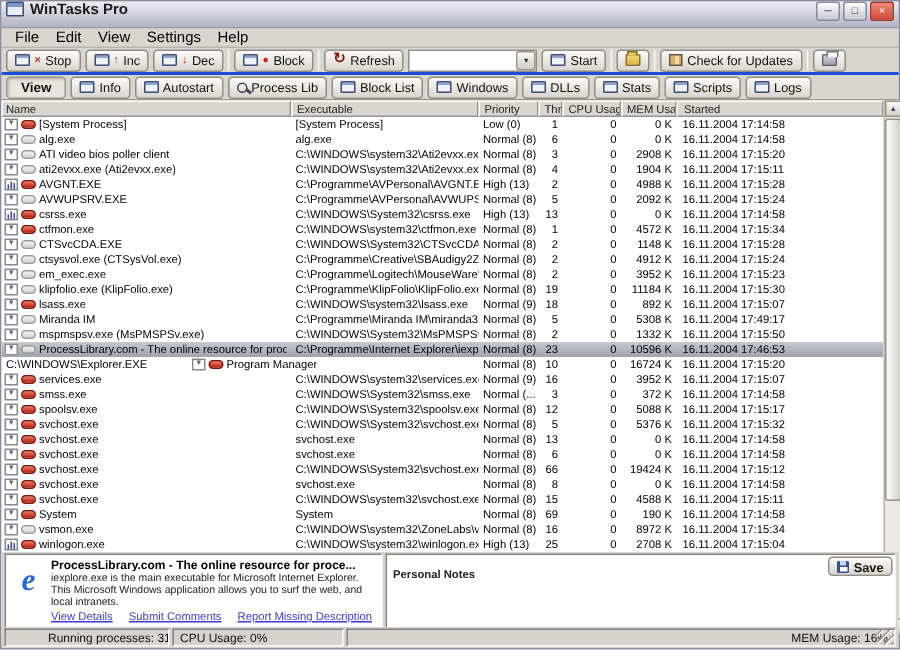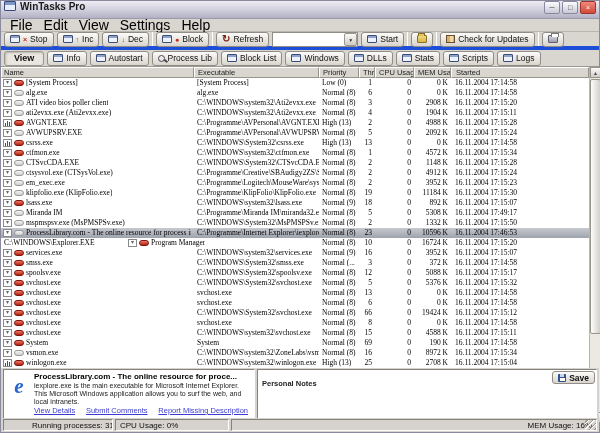--- a/index.html
+++ b/index.html
@@ -16,28 +16,28 @@
     background:linear-gradient(180deg,#7d96c8 0 3px,#e8eefb 3px); margin-right:4px; }
   #titlebar .title { font-size:10px; font-weight:bold; color:#1a1a1a; flex:1; }
   .caption-btns { display:flex; gap:2px; }
   .cap-btn { width:16px; height:13px; border:1px solid #8888a0; border-radius:2px;
     background:linear-gradient(180deg,#fdfdfe,#c9c8d6); font-size:7px; line-height:11px;
     text-align:center; color:#333; }
   .cap-btn.close { background:linear-gradient(180deg,#f0897c,#cf4938); color:#fff; border-color:#9c3528; }
 
   
   #menubar { position:absolute; top:18px; left:0; right:0; height:13px;
-    display:flex; align-items:center; gap:1px; padding:0 4px; font-size:14px;
+    display:flex; align-items:center; gap:1px; padding:0 4px; font-size:10px;
     background:#d9d6d0; border-bottom:1px solid #b9b6ae; }
   .menu-item { padding:0 5px; }
 
   
   #toolbar { position:absolute; top:31px; left:0; right:0; height:18px;
     display:flex; align-items:center; gap:3px; padding:0 3px;
-    background:#d9d6d0; border-bottom:4px solid #1d4ed8; }
+    background:#d9d6d0; border-bottom:2px solid #1d4ed8; }
   #tabbar { position:absolute; top:49px; left:0; right:0; height:17px;
     display:flex; align-items:center; gap:3px; padding:0 3px;
     background:#d9d6d0; border-bottom:1px solid #9b998f; }
   .btn3d { height:15px; display:inline-flex; align-items:center; gap:3px; padding:0 5px;
     font-size:8.5px; color:#111; background:linear-gradient(180deg,#fcfbf9,#d9d5cd);
     border:1px solid #8f8d86; border-radius:3px; white-space:nowrap; }
   .tsep { width:1px; height:14px; background:#aaa79e; border-right:1px solid #fff; }
   .tb-win { position:relative; width:10px; height:8px; border:1px solid #3c4c76; border-radius:1px;
     background:linear-gradient(180deg,#8fa3c9 0 2px,#eef2fb 2px); flex:none; }
   .mark { font-size:7px; color:#c22718; line-height:1; font-weight:bold; }
@@ -66,21 +66,21 @@
     right:-4px; bottom:-1px; transform:rotate(40deg); }
 
   
   #tablewrap { position:absolute; top:66px; left:0; width:600px; height:356px; background:#fff; display:flex; }
   #tmain { width:588px; overflow:hidden; }
   #thead { display:flex; height:11px; background:#d9d6d0; }
   .hcell { font-size:7.5px; color:#222; padding:0 3px; line-height:10px;
     border-top:1px solid #fff; border-left:1px solid #fff;
     border-right:1px solid #96948b; border-bottom:1px solid #96948b;
     overflow:hidden; white-space:nowrap; }
-  .trow { display:flex; height:10px; align-items:center;font-family:Liberation Serif, serif; }
+  .trow { display:flex; height:10px; align-items:center; }
   .trow.selected { background:linear-gradient(180deg,#c6c9cf,#9fa3ac); }
   .cell { font-size:7.5px; color:#000; padding:0 3px; white-space:nowrap; overflow:hidden; line-height:10px; }
   .c-name { width:193px; display:flex; align-items:center; gap:2px; padding-left:2px; }
   .c-exe  { width:125px; }
   .c-pri  { width:40px; }
   .c-thr  { width:16px; text-align:right; }
   .c-cpu  { width:39px; text-align:right; }
   .c-mem  { width:37px; text-align:right; }
   .c-start{ flex:1; padding-left:4px; }
   .stateicon { flex:none; width:9px; height:8px; background:#fff; border:1px solid #8a8a8a;

